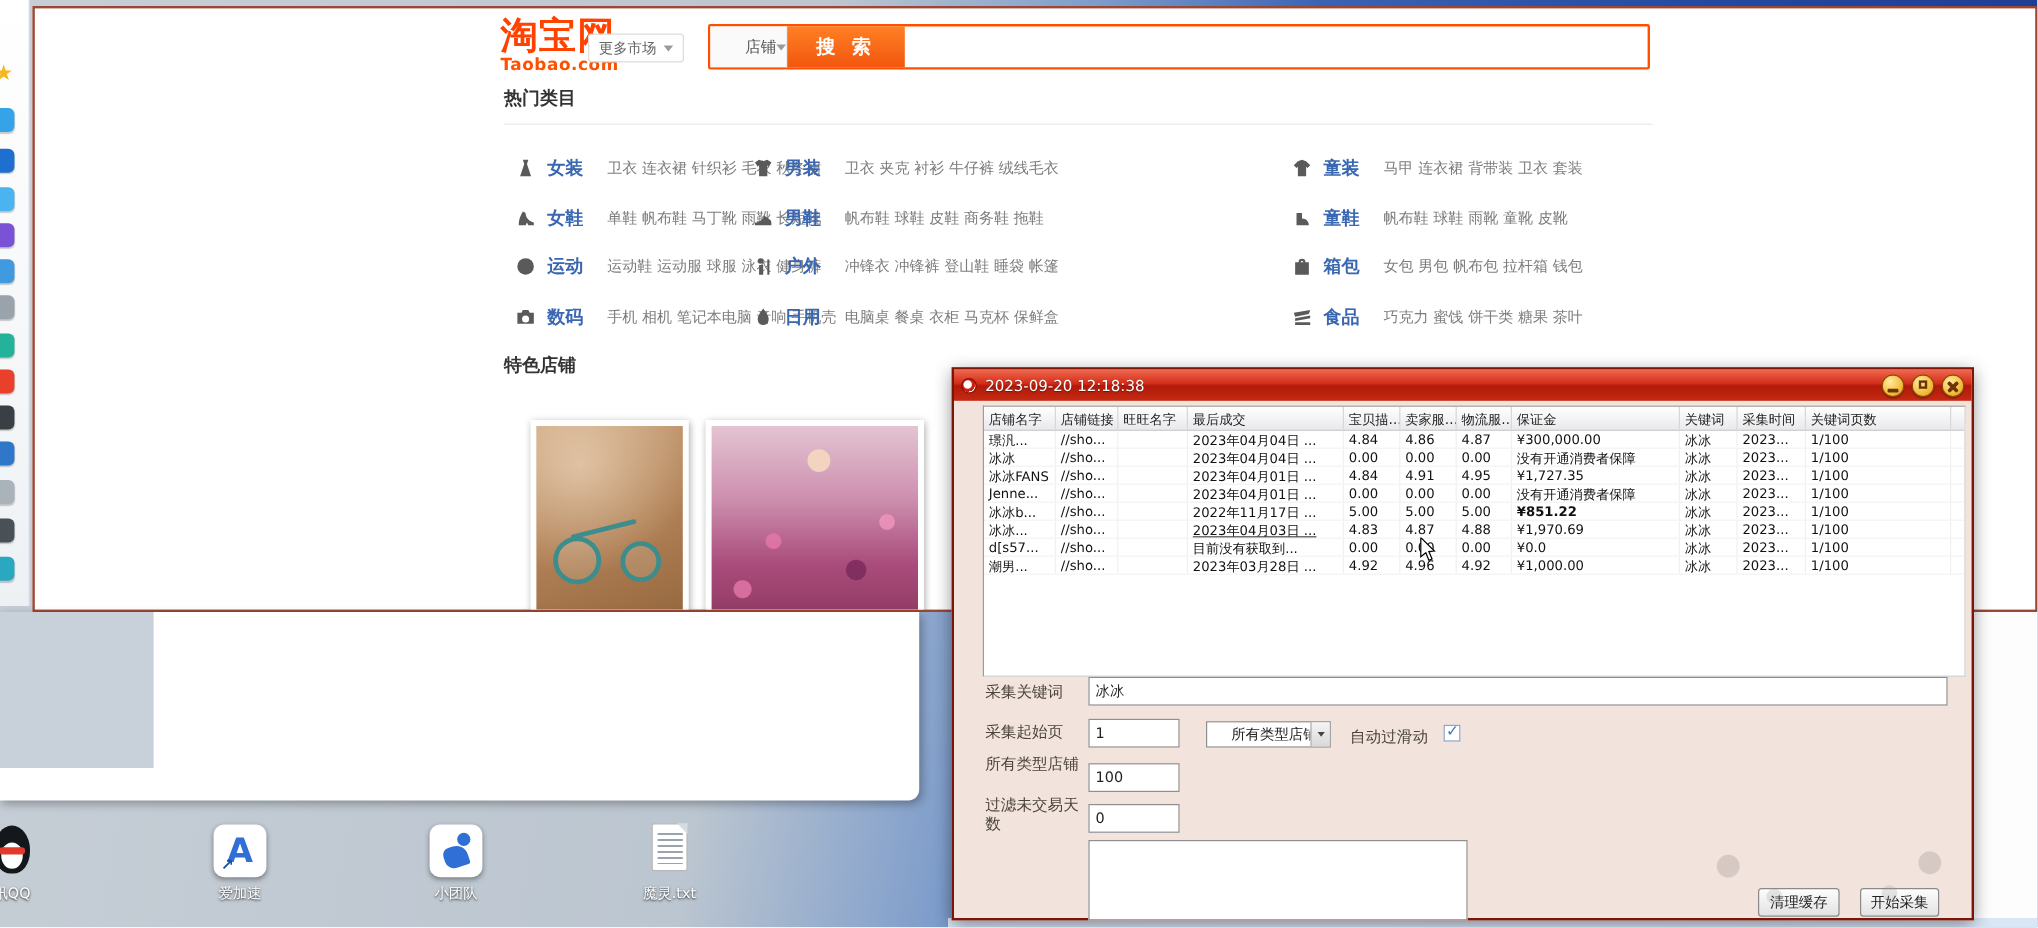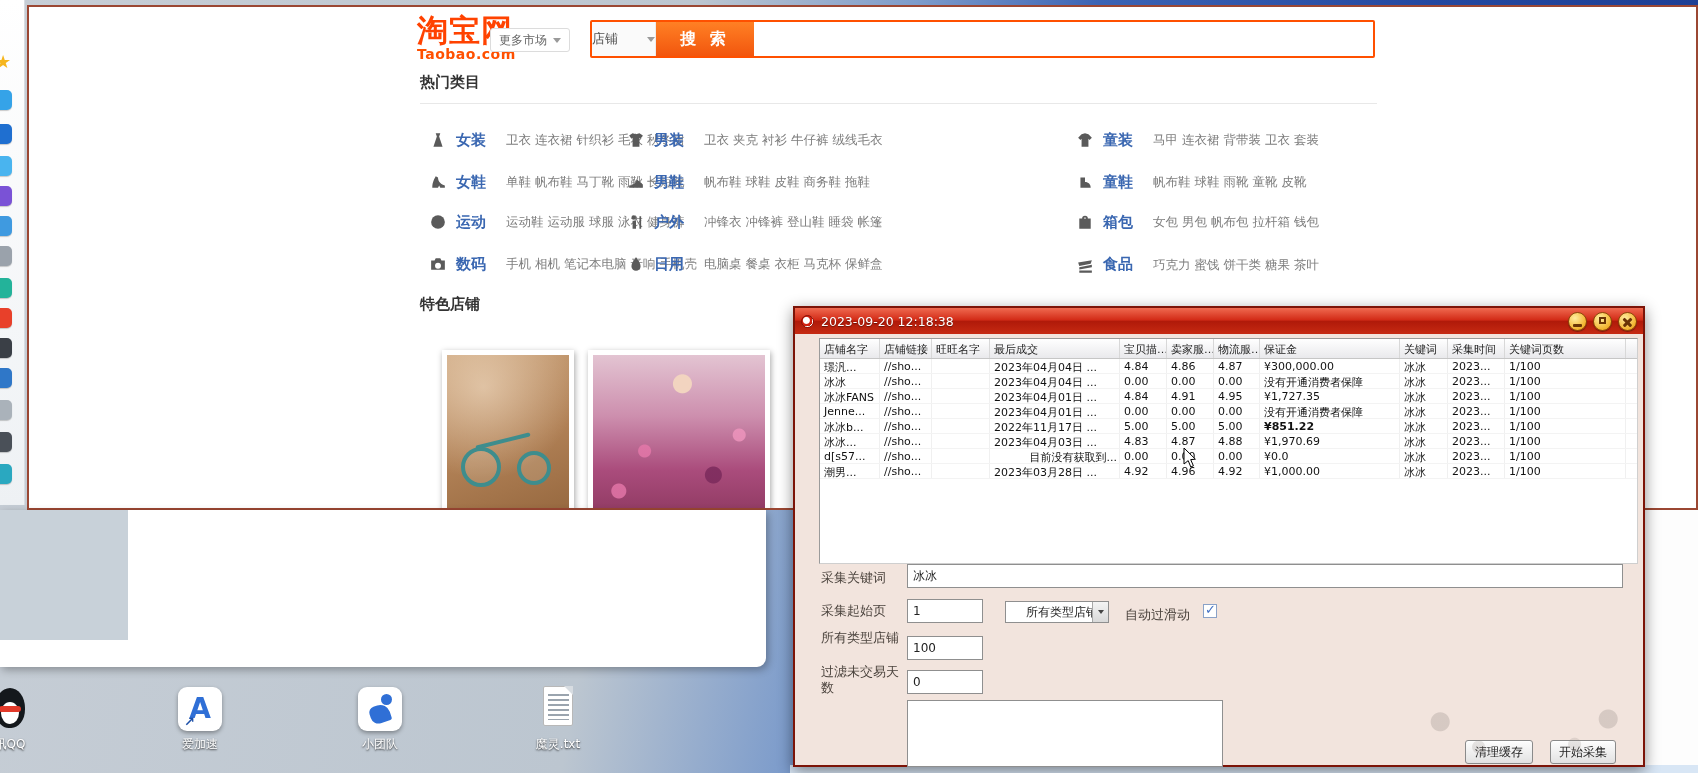--- a/index.html
+++ b/index.html
@@ -21,21 +21,21 @@
   .dock-ico.star{background:none!important;box-shadow:none;font-size:18px;line-height:20px;left:-5px;}
 
   
   .browser{position:absolute;left:27px;top:5px;width:1671px;height:505px;background:#fff;border:2px solid #9b4733;overflow:hidden;}
   .tb-logo{position:absolute;left:388px;top:6px;width:130px;}
   .tb-logo-cn{font-size:31px;font-weight:bold;color:#ff4200;letter-spacing:1px;line-height:34px;}
   .tb-logo-en{font-size:14px;font-weight:bold;color:#ff5000;line-height:14px;margin-top:0px;letter-spacing:.5px;}
   .more-markets{position:absolute;left:461px;top:21px;height:24px;padding:0 8px;border:1px solid #dcdcdc;border-radius:3px;font-size:12px;color:#666;display:flex;align-items:center;gap:6px;background:#fff;}
   .caret{width:0;height:0;border-left:4px solid transparent;border-right:4px solid transparent;border-top:5px solid #9a9a9a;}
   .searchbar{position:absolute;left:561px;top:13px;width:785px;height:38px;border:2px solid #ff5000;border-radius:2px;display:flex;align-items:stretch;background:#fff;}
-  .scope{width:64px;background:#fafafa;border-right:1px solid #ececec;display:flex;align-items:center;justify-content:space-between;gap:11px;font-size:13px;color:#555;}
+  .scope{width:64px;background:#fafafa;border-right:1px solid #ececec;display:flex;align-items:center;justify-content:flex-end;gap:0;font-size:13px;color:#555;}
   .search-input{flex:1;border:0;outline:0;font-size:13px;color:#333;padding:0 12px;}
   .search-input::placeholder{color:#9a9a9a;}
   .sbtn{width:98px;background:linear-gradient(#ff8024,#f2560e);color:#fff;font-size:16px;font-weight:bold;display:flex;align-items:center;justify-content:center;letter-spacing:4px;cursor:pointer;}
   .h-sec{position:absolute;font-size:15px;font-weight:bold;color:#333;}
   .hot-divider{position:absolute;left:391px;top:96px;width:957px;height:0;border-top:1px solid #e8e8e8;}
   .cat-item{position:absolute;display:flex;align-items:center;height:20px;white-space:nowrap;}
   .cat-icon{width:16px;height:16px;display:inline-flex;}
   .cat-icon svg{width:16px;height:16px;fill:#5a5a5a;}
   .cat-name{font-size:15px;font-weight:bold;color:#3a67b1;margin-left:10px;cursor:pointer;}
   .cat-subs{font-size:12.5px;color:#7d7d7d;margin-left:20px;cursor:pointer;}
@@ -276,21 +276,21 @@
     <div class="cat-item" style="left: 599px; top: 247px;">
       <span class="cat-icon">
             <svg viewBox="0 0 14 14">
               <path d="M7 1c2 3 4 5 4 8a4 4 0 0 1-8 0c0-3 2-5 4-8z"></path>
             </svg>
           </span>
       <span class="cat-name">日用</span>
       <span class="cat-subs">电脑桌 餐桌 衣柜 马克杯 保鲜盒</span>
     </div>
 
-    <div class="cat-item" style="left: 1048px; top: 247px; align-items: flex-end;">
+    <div class="cat-item" style="left: 1048px; top: 247px;">
       <span class="cat-icon">
             <svg viewBox="0 0 14 14">
               <path d="M1 4 13 2l-1 3L2 7zM2 8l11-2v2L2 10zM2 11h11v2H2z"></path>
             </svg>
           </span>
       <span class="cat-name">食品</span>
       <span class="cat-subs">巧克力 蜜饯 饼干类 糖果 茶叶</span>
     </div>
   </div>
     <div class="h-sec" style="left:391px;top:288px;">特色店铺</div>
@@ -404,34 +404,34 @@
             <div class="td" style="width: 46px;">5.00</div>
             <div class="td" style="width: 140px; font-weight: bold;">¥851.22</div>
             <div class="td" style="width: 48px;">冰冰</div>
             <div class="td" style="width: 57px;">2023...</div>
             <div class="td" style="width: 121px;">1/100</div>
           </div>
           <div class="tr">
             <div class="td" style="width: 60px;">冰冰...</div>
             <div class="td" style="width: 52px;">//sho...</div>
             <div class="td" style="width: 58px;"></div>
-            <div class="td" style="width: 130px;">2023年04月03日 ...</div>
+            <div class="td" style="width: 130px; text-decoration: underline;">2023年04月03日 ...</div>
             <div class="td" style="width: 47px;">4.83</div>
             <div class="td" style="width: 47px;">4.87</div>
             <div class="td" style="width: 46px;">4.88</div>
             <div class="td" style="width: 140px;">¥1,970.69</div>
             <div class="td" style="width: 48px;">冰冰</div>
             <div class="td" style="width: 57px;">2023...</div>
             <div class="td" style="width: 121px;">1/100</div>
           </div>
           <div class="tr">
             <div class="td" style="width: 60px;">d[s57...</div>
             <div class="td" style="width: 52px;">//sho...</div>
             <div class="td" style="width: 58px;"></div>
-            <div class="td" style="width: 130px; text-align: right;">目前没有获取到...</div>
+            <div class="td" style="width: 130px;">目前没有获取到...</div>
             <div class="td" style="width: 47px;">0.00</div>
             <div class="td" style="width: 47px;">0.00</div>
             <div class="td" style="width: 46px;">0.00</div>
             <div class="td" style="width: 140px;">¥0.0</div>
             <div class="td" style="width: 48px;">冰冰</div>
             <div class="td" style="width: 57px;">2023...</div>
             <div class="td" style="width: 121px;">1/100</div>
           </div>
           <div class="tr">
             <div class="td" style="width: 60px;">潮男...</div>

